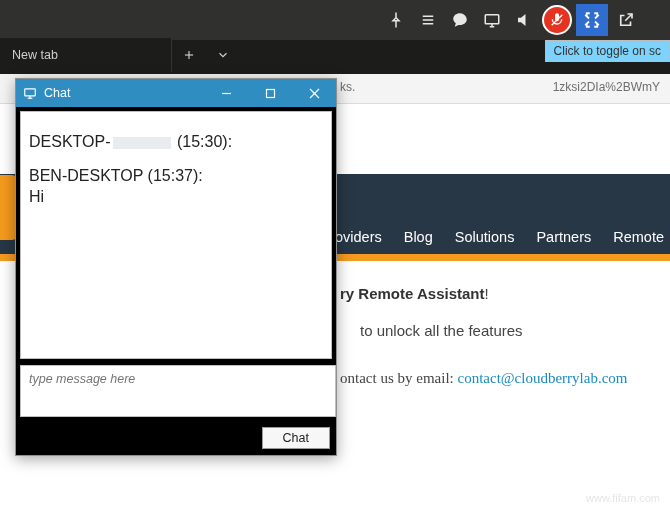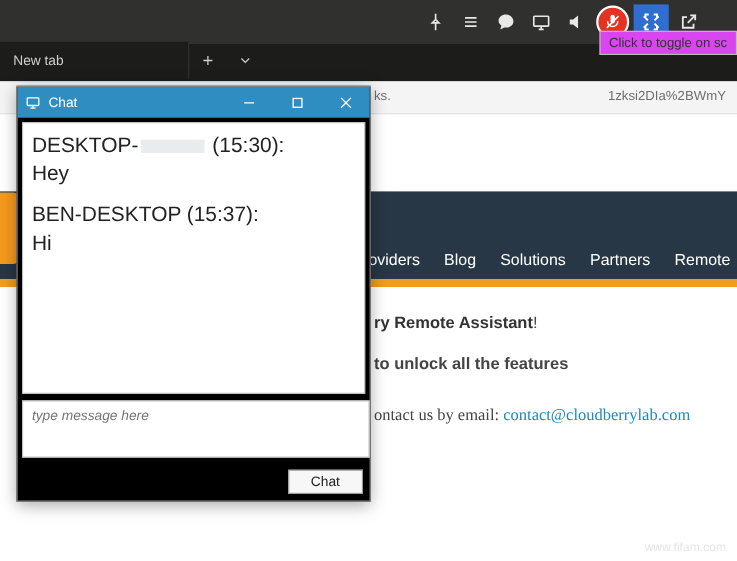--- a/index.html
+++ b/index.html
@@ -35,22 +35,22 @@
   .mic-btn {
     width: 30px; height: 30px; border-radius: 50%;
     background: #e53322; border: 2px solid #fff;
     display: flex; align-items: center; justify-content: center;
   }
   .collapse-btn {
     width: 32px; height: 32px; background: #2f6dd0;
     display: flex; align-items: center; justify-content: center;
   }
   .tooltip {
-    position: absolute; top: 28px; right: 0;
-    background: #d946ef; border: 1px solid #bcbcbc;
+    position: absolute; top: 40px; right: 0;
+    background: #7dd3fc; border: 1px solid #bcbcbc;
     padding: 3px 8px; font-size: 12px; color: #333;
     white-space: nowrap;
   }
 
   
   .tabbar {
     position: absolute; top: 40px; left: 0; height: 30px;
     display: flex; align-items: center;
   }
   .tab {
@@ -82,21 +82,21 @@
   }
   .navmenu span { cursor: pointer; }
 
   
   .body-text {
     position: absolute; left: 0; right: 10px;
     color: #444; font-size: 15px; text-align: left;
   }
   .line1 { top: 285px; left: 340px; }
   .line1 b { color: #333; }
-  .line2 { top: 322px; left: 340px; font-weight: bold; }
+  .line2 { top: 322px; left: 360px; }
   .line3 { top: 370px; left: 340px; font-family: Liberation Serif, serif; }
   .line3 a { color: #1a8bbf; text-decoration: none; }
   .watermark {
     position: absolute; bottom: 6px; right: 10px;
     font-size: 11px; color: #e6e6e6;
   }
 
   
   .chat-window {
     position: absolute; top: 78px; left: 15px;
@@ -118,21 +118,21 @@
   .chat-title .spacer { flex: 1; }
   .win-btn {
     width: 44px; height: 28px;
     display: flex; align-items: center; justify-content: center;
     color: #fff; font-size: 13px;
   }
 
   .chat-log {
     flex: 1; margin: 4px 4px 0 4px;
     border: 1px solid #bfbfbf; background: #fff;
-    padding: 8px 8px; font-size: 19px; color: #222;
+    padding: 19px 8px; font-size: 16px; color: #222;
     overflow: hidden; line-height: 1.35;
   }
   .msg { margin-bottom: 12px; }
   .msg .hdr { color: #222; }
   .msg .redact {
     display: inline-block; width: 58px; height: 12px;
     background: #e9ecee; vertical-align: middle; margin: 0 2px;
   }
 
   .chat-input-wrap {
@@ -290,21 +290,20 @@
           <line x1="10" y1="1" x2="1" y2="10"></line>
         </svg>
     </div>
   </div>
 
   <div class="chat-log">
     <div class="msg">
       <div class="hdr">
         <span>DESKTOP-</span><span class="redact"></span> (<span>15:30</span>):
       </div>
-      <div>Hey</div>
     </div>
     <div class="msg">
       <div class="hdr">
         <span>BEN-DESKTOP</span> (<span>15:37</span>):
       </div>
       <div>Hi</div>
     </div>
   </div>
 
   <div class="chat-input-wrap">

